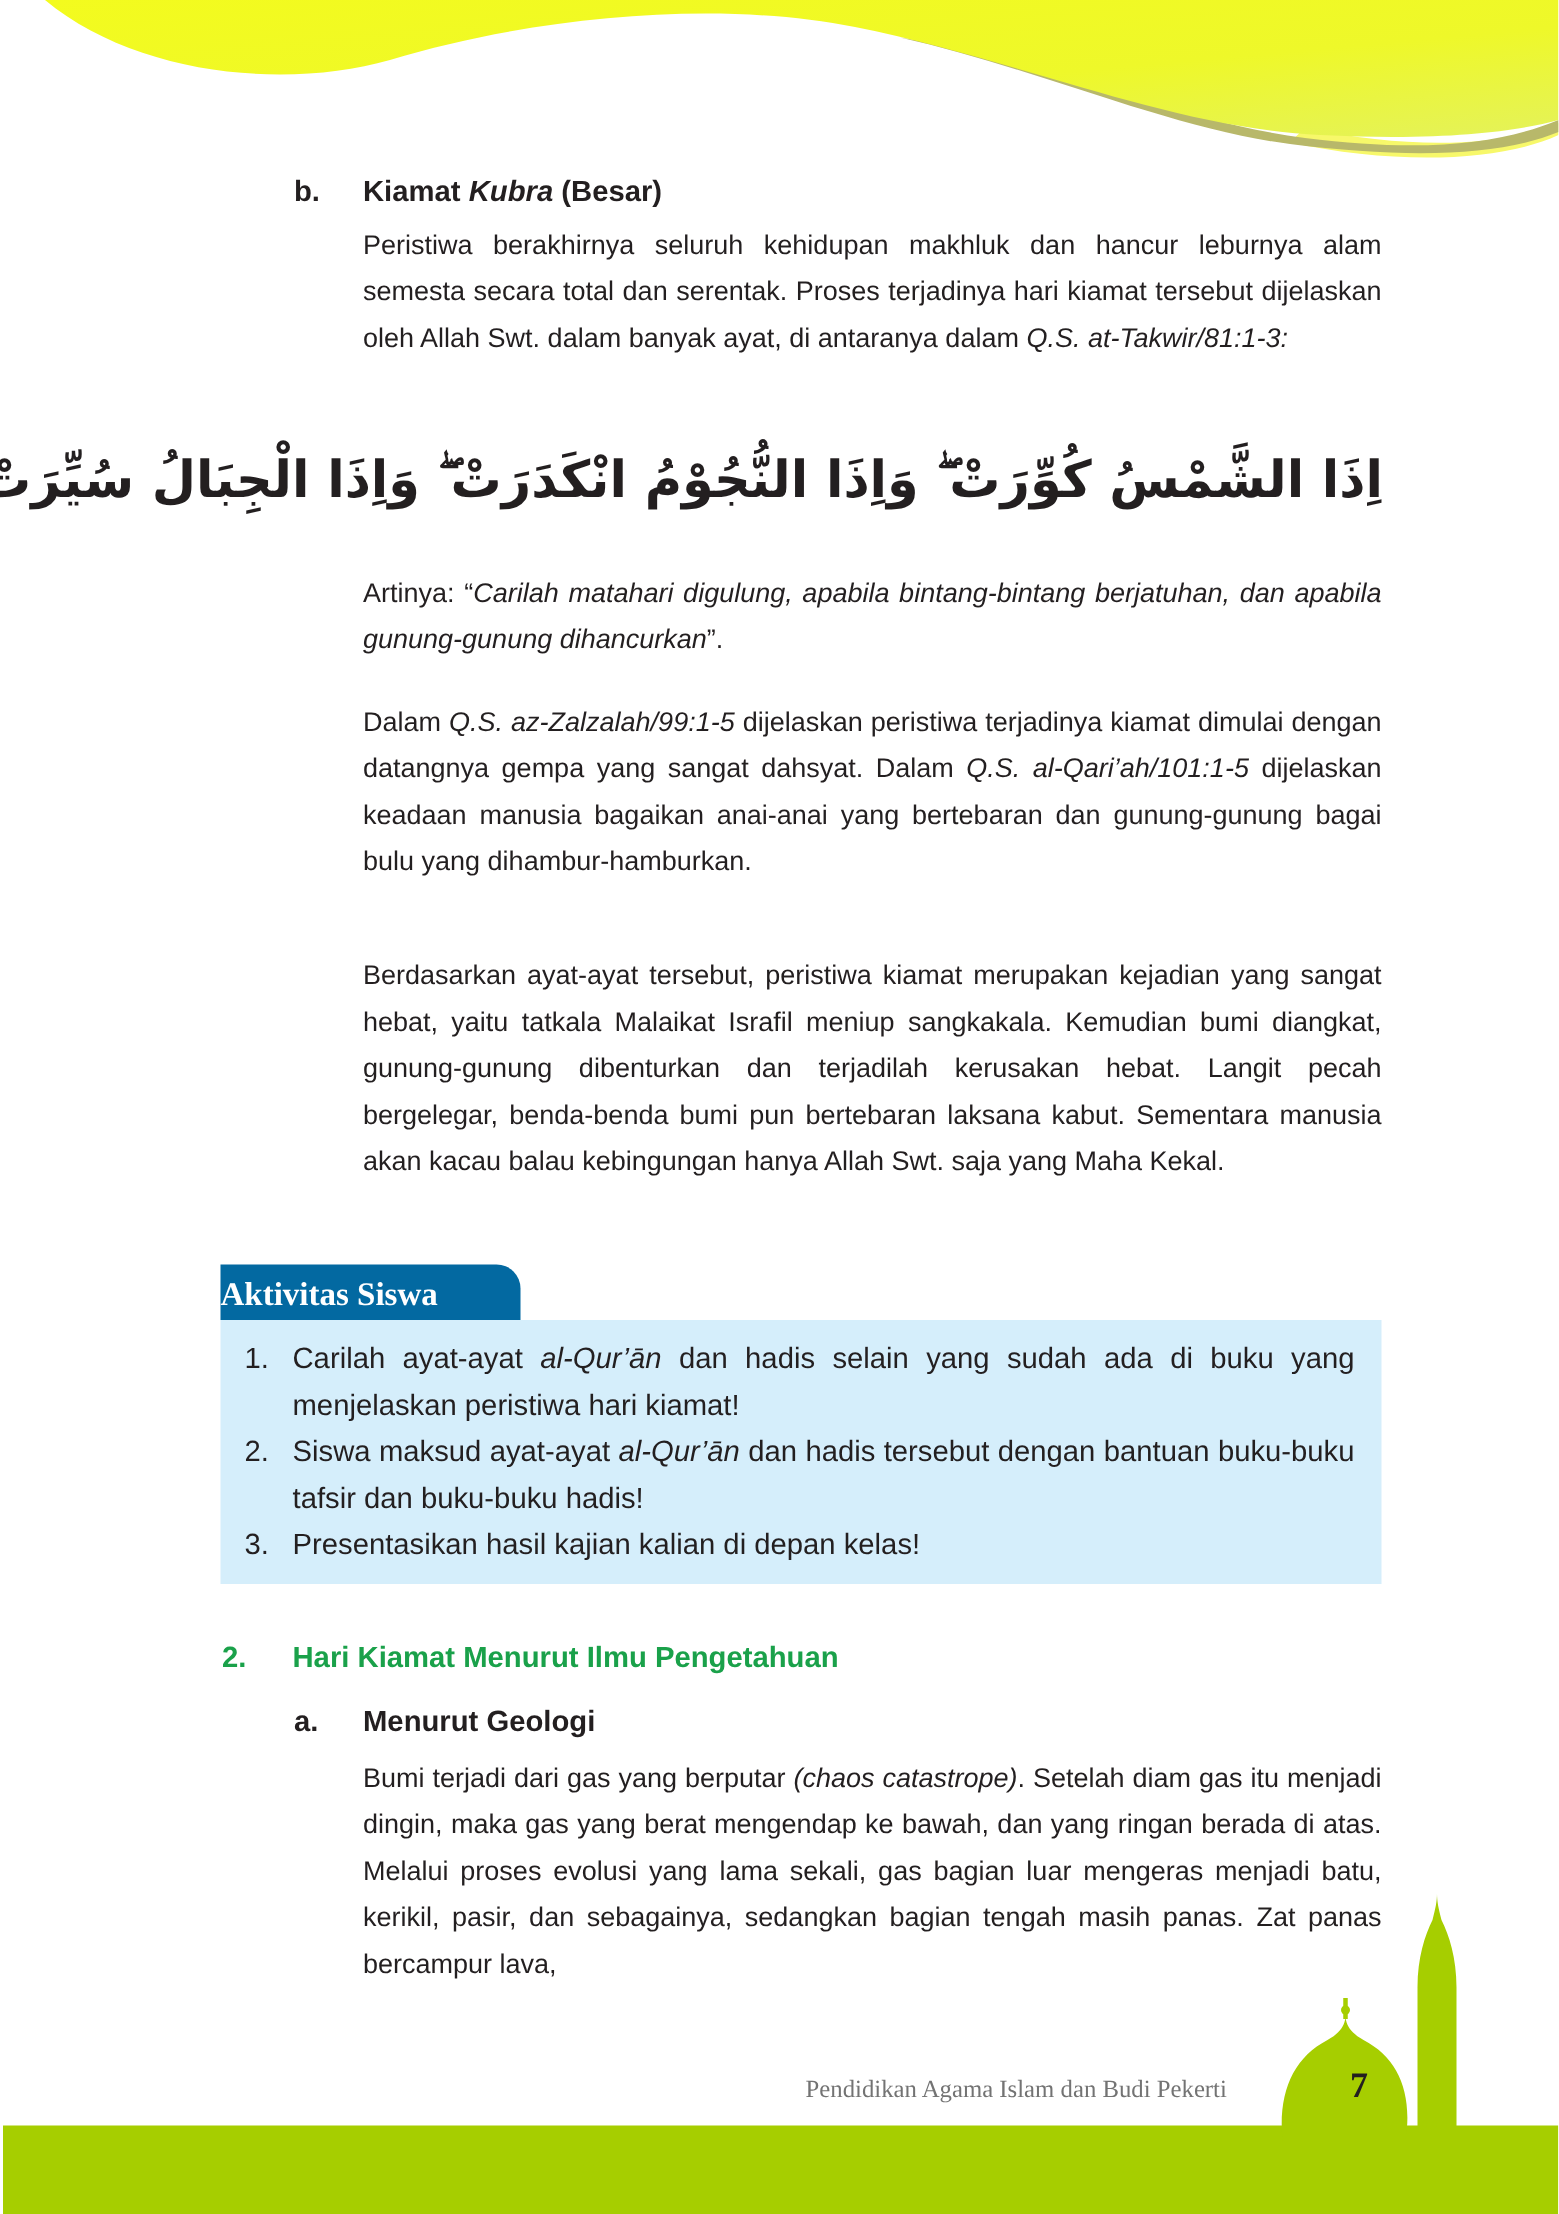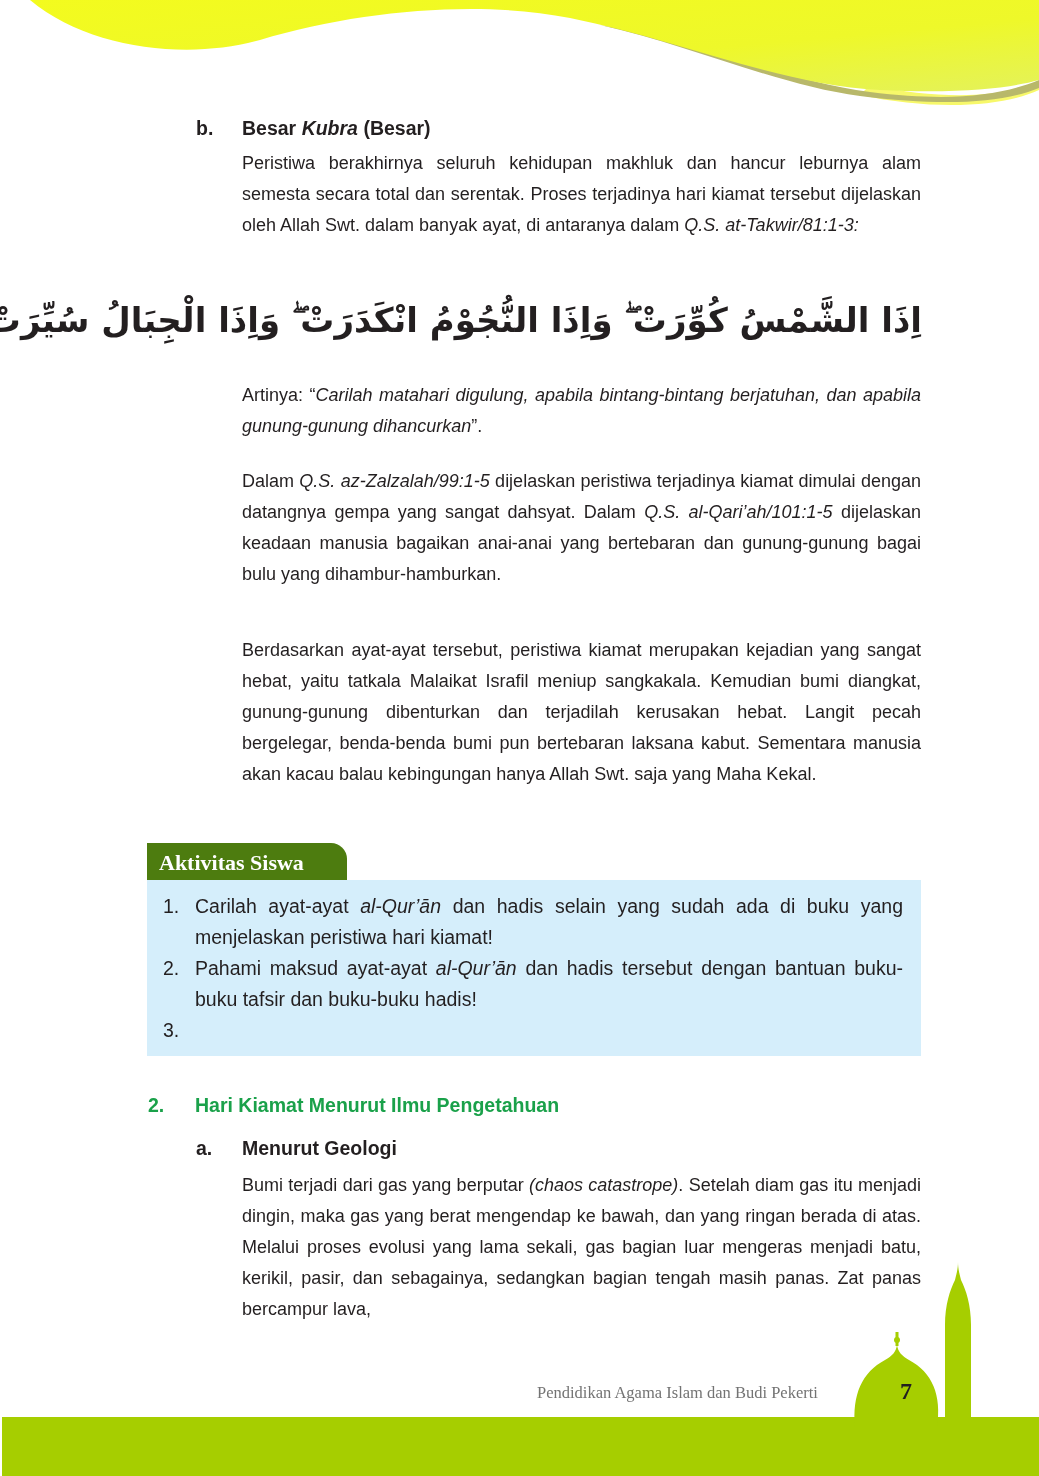--- a/index.html
+++ b/index.html
@@ -16,23 +16,23 @@
   .marker { position: absolute; font-weight: bold; font-size: 19.5px; line-height: 28px; }
 
   .arabic {
     position: absolute; left: 222px; top: 290px; width: 700px; text-align: right;
     direction: rtl; font-family: "DejaVu Sans", sans-serif; font-size: 34px; line-height: 60px;
     font-weight: bold; color: #231f20; white-space: nowrap;
   }
 
   .activity-tab {
     position: absolute; left: 147px; top: 843px; width: 200px; height: 37px;
-    background: #4d7c0f; border-top-right-radius: 16px;
+    background: #0369a1; border-top-right-radius: 16px;
     color: #ffffff; font-family: "Liberation Serif", serif; font-weight: bold; font-size: 22px;
-    line-height: 40px; padding-left: 12px; box-sizing: border-box;
+    line-height: 40px; box-sizing: border-box;
   }
   .activity-box {
     position: absolute; left: 147px; top: 880px; width: 774px; height: 176px;
     background: #d5eefb;
   }
   .activity-list { position: absolute; left: 163px; top: 891px; width: 740px; margin: 0; padding: 0; list-style: none; }
   .activity-list li { position: relative; padding-left: 32px; font-size: 19.5px; line-height: 31px; text-align: justify; }
   .activity-list li .num { position: absolute; left: 0; top: 0; }
 
   .green-heading { color: #1aa14a; }
@@ -58,21 +58,21 @@
       <stop offset="1" stop-color="#e4f25a"></stop>
     </linearGradient>
   </defs>
   <path d="M870 85 C 940 100, 1000 98, 1039 82 L 1039 90 C 1000 108, 930 110, 860 95 Z" fill="#f7f86a"></path>
   <path d="M600 25 C 700 40, 780 80, 870 92 C 950 102, 1000 96, 1039 80 L 1039 88 C 1000 104, 940 106, 860 96 C 780 86, 690 45, 600 25 Z" fill="#b8b86a"></path>
   <path d="M30 0 C 90 50, 190 60, 260 40 C 360 10, 480 0, 570 18 C 680 40, 780 85, 880 90 C 960 94, 1010 88, 1039 80 L 1039 0 Z" fill="url(#yg)"></path>
 </svg>
 
 <div class="marker" style="left:196px; top:114px;">b.</div>
 <div class="heading" style="left:242px; top:114px;">
-  <span>Besar </span><i>Kubra</i><span> (Besar)</span>
+  <span>Kiamat </span><i>Kubra</i><span> (Besar)</span>
 </div>
 
 <div class="text" style="top:148px;">
   <span>Peristiwa berakhirnya seluruh kehidupan makhluk dan hancur leburnya alam semesta secara total dan serentak. Proses terjadinya hari kiamat tersebut dijelaskan  oleh Allah Swt. dalam banyak ayat, di antaranya dalam </span><i>Q.S. at-Takwir/81:1-3:</i>
 </div>
 
 <div class="arabic">اِذَا الشَّمْسُ كُوِّرَتْ ۖ وَاِذَا النُّجُوْمُ انْكَدَرَتْ ۖ وَاِذَا الْجِبَالُ سُيِّرَتْ ۖ</div>
 
 <div class="text" style="top:380px;">
   <span>Artinya: “</span><i>Carilah matahari digulung, apabila bintang-bintang berjatuhan, dan apabila gunung-gunung dihancurkan</i><span>”.</span>
@@ -84,24 +84,24 @@
 
 <div class="text" style="top:635px;">Berdasarkan ayat-ayat tersebut, peristiwa kiamat merupakan kejadian yang sangat hebat, yaitu tatkala Malaikat Israfil meniup sangkakala. Kemudian bumi diangkat, gunung-gunung dibenturkan dan terjadilah kerusakan hebat. Langit pecah bergelegar, benda-benda bumi pun bertebaran laksana kabut. Sementara manusia akan kacau balau kebingungan hanya Allah Swt. saja yang Maha Kekal.</div>
 
 <div class="activity-tab">Aktivitas Siswa</div>
 <div class="activity-box"></div>
 <ol class="activity-list">
   <li>
     <span class="num">1.</span><span>Carilah ayat-ayat </span><i>al-Qur’ān</i><span> dan hadis selain yang sudah ada di buku yang menjelaskan peristiwa hari kiamat!</span>
   </li>
   <li>
-    <span class="num">2.</span><span>Pahami maksud ayat-ayat </span><i>al-Qur’ān</i><span> dan hadis tersebut dengan bantuan buku-buku tafsir dan buku-buku hadis!</span>
+    <span class="num">2.</span><span>Siswa maksud ayat-ayat </span><i>al-Qur’ān</i><span> dan hadis tersebut dengan bantuan buku-buku tafsir dan buku-buku hadis!</span>
   </li>
   <li>
-    <span class="num">3.</span>
+    <span class="num">3.</span><span>Presentasikan hasil kajian kalian di depan kelas!</span>
   </li>
 </ol>
 
 <div class="marker green-heading" style="left:148px; top:1091px;">2.</div>
 <div class="heading green-heading" style="left:195px; top:1091px;">Hari Kiamat Menurut Ilmu Pengetahuan</div>
 
 <div class="marker" style="left:196px; top:1134px;">a.</div>
 <div class="heading" style="left:242px; top:1134px;">Menurut Geologi</div>
 
 <div class="text" style="top:1170px;">

